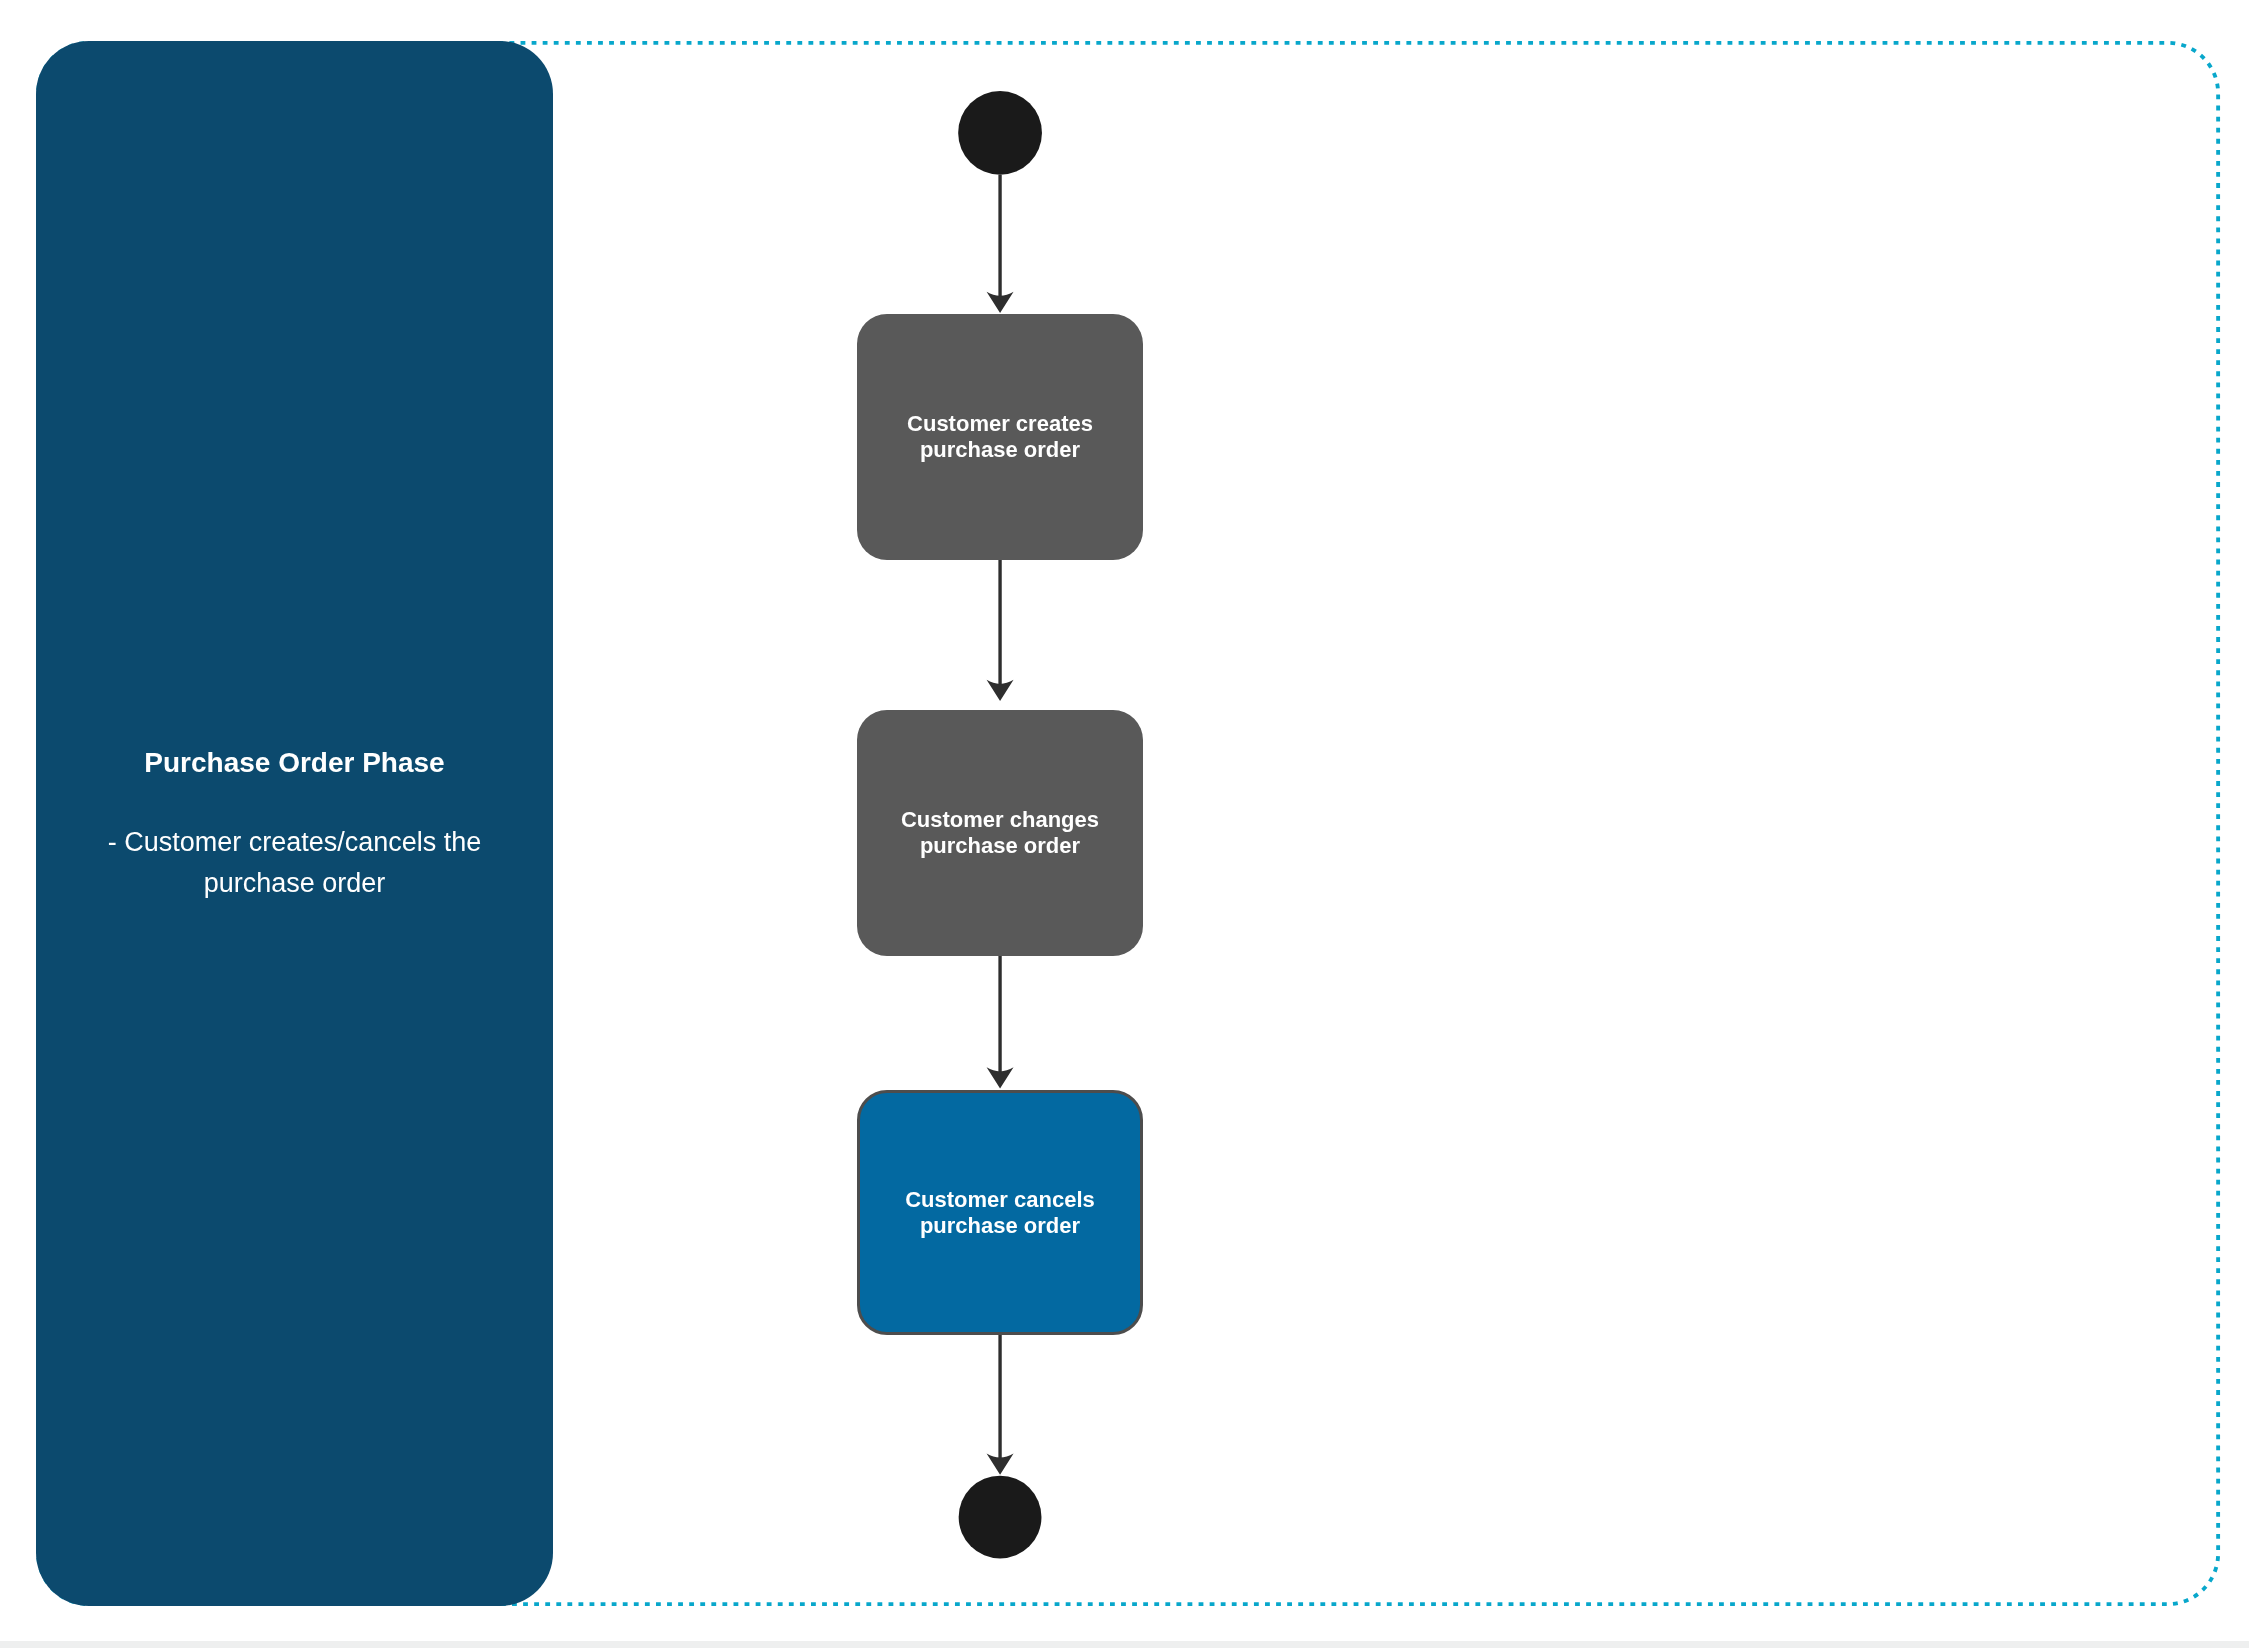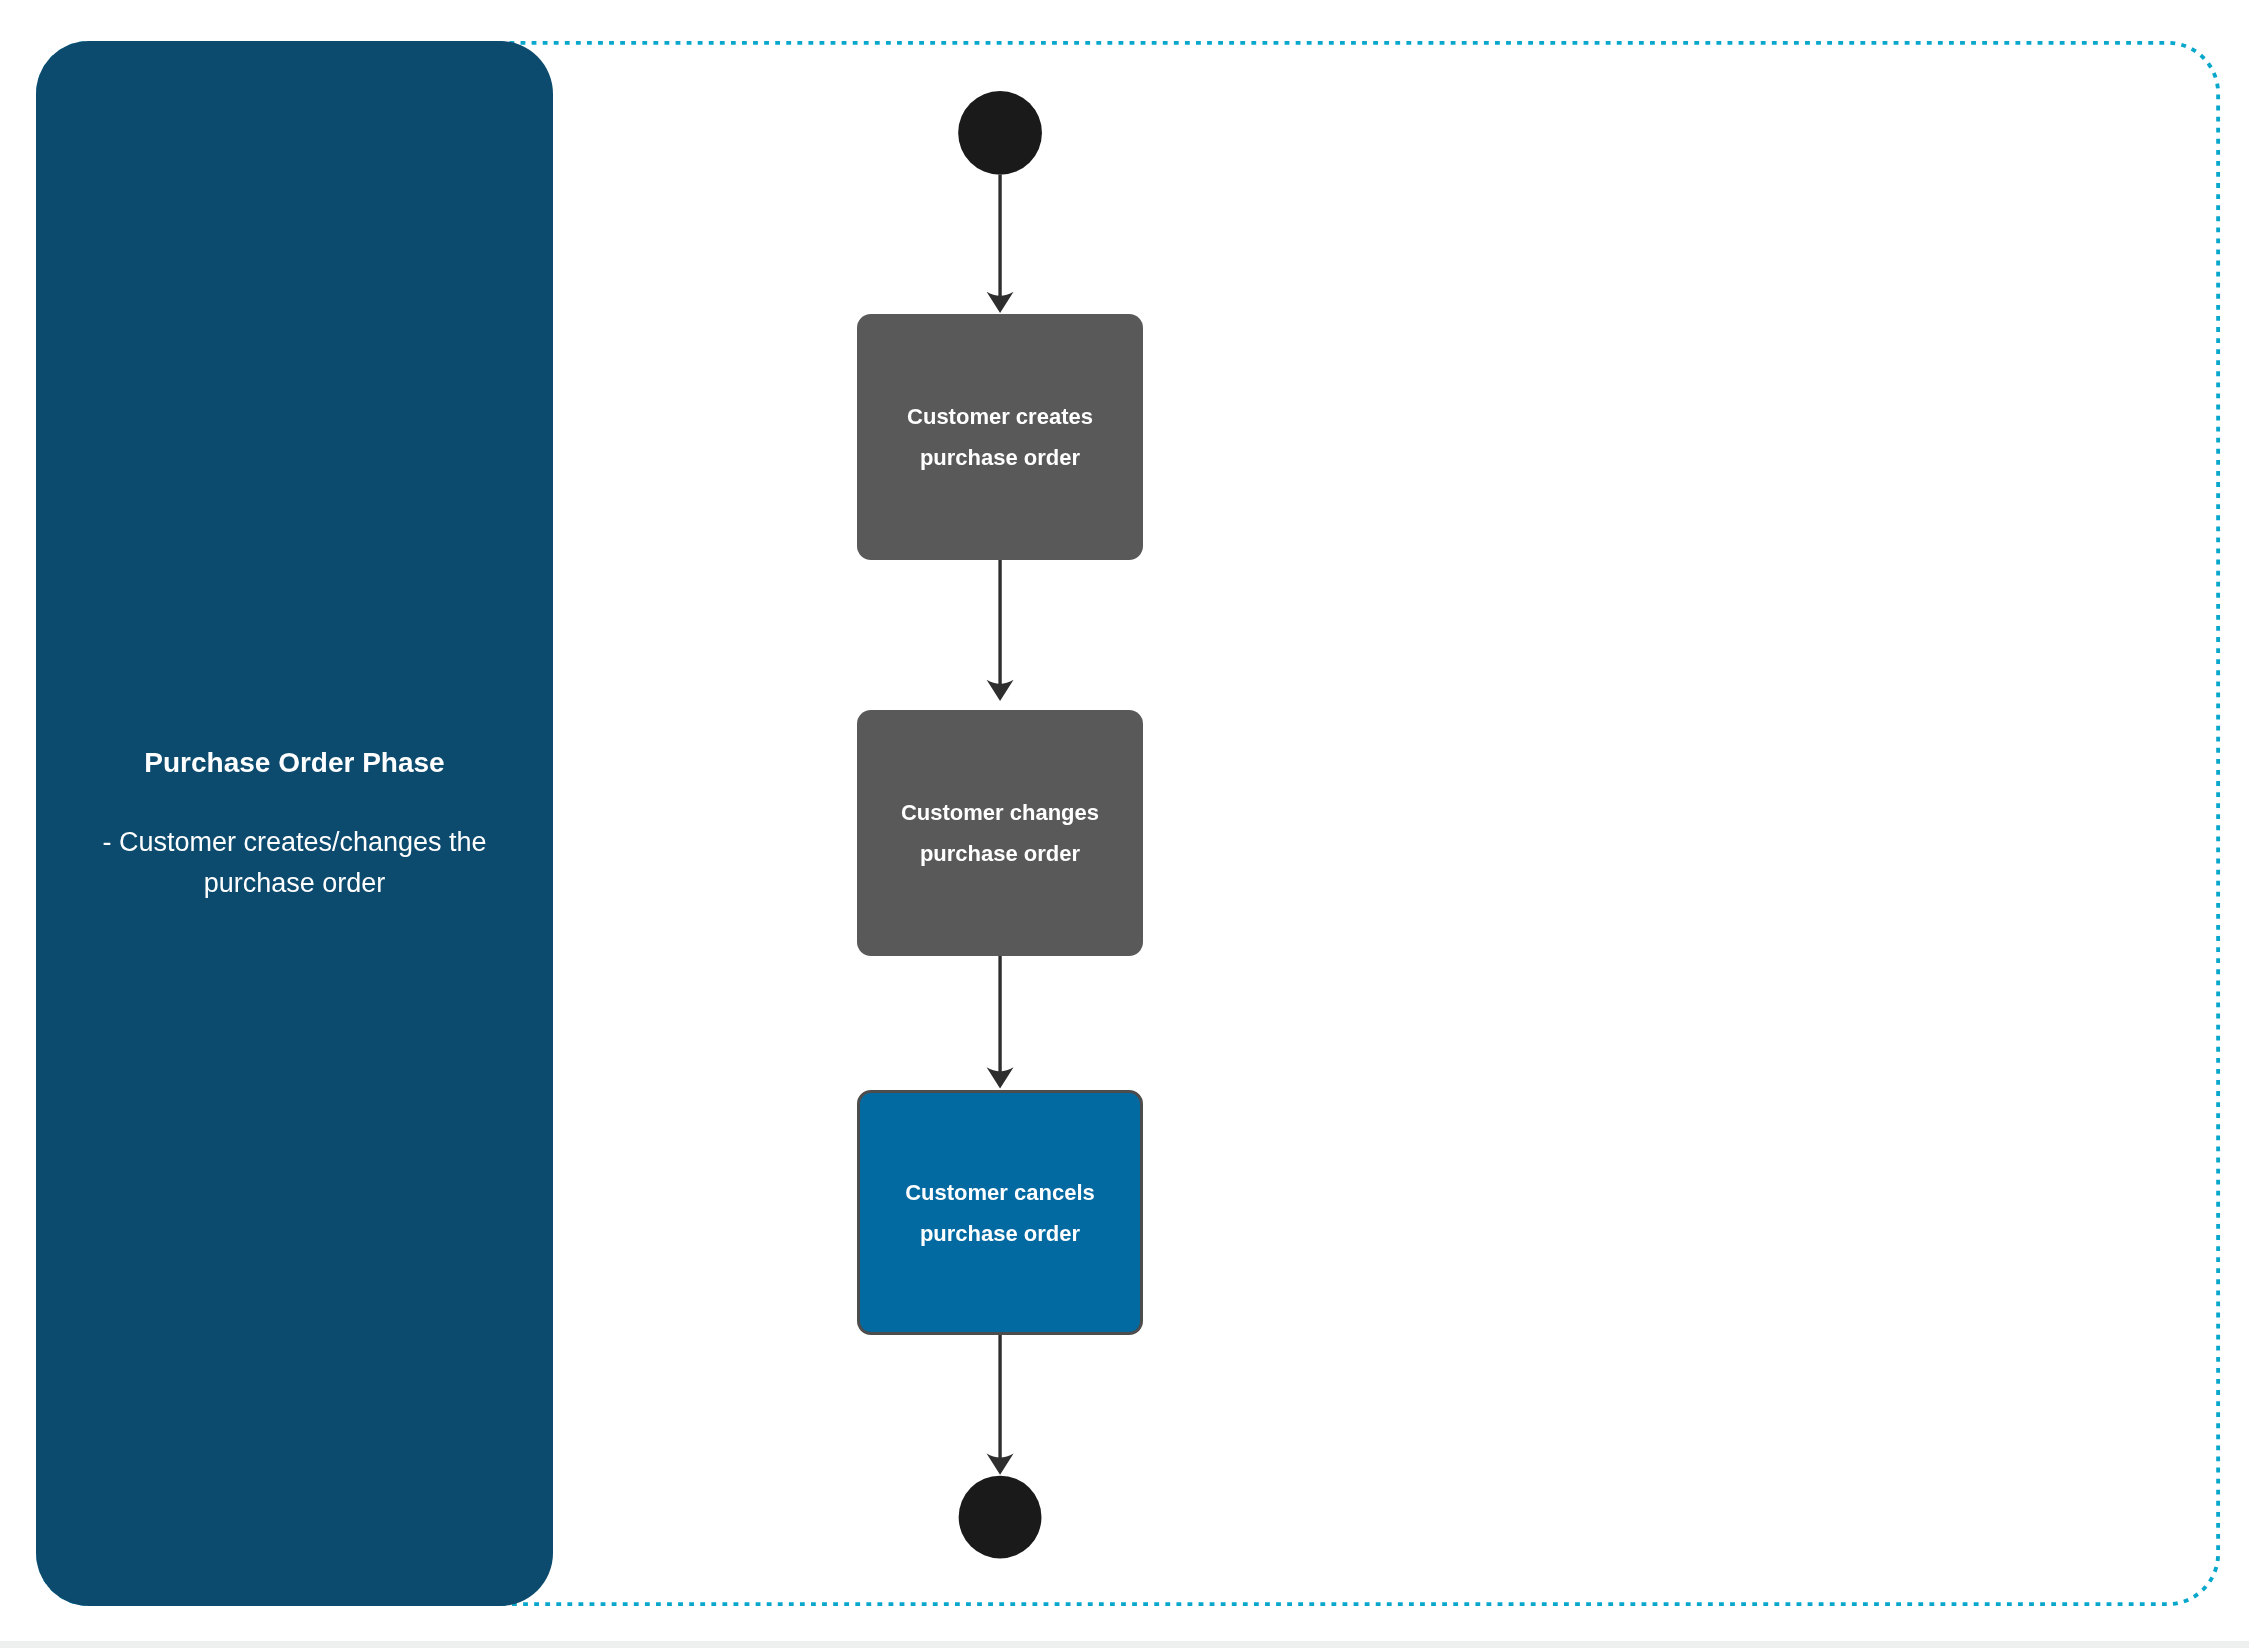--- a/index.html
+++ b/index.html
@@ -51,29 +51,29 @@
     line-height: 41px;
     width: 472px;
   }
   .layer-flow { z-index: 3; }
   .activity {
     position: absolute;
     z-index: 4;
     left: 857px;
     width: 286px;
     height: 246px;
-    border-radius: 14px;
+    border-radius: 30px;
     display: flex;
     align-items: center;
     justify-content: center;
     text-align: center;
     color: #ffffff;
     font-size: 22px;
     font-weight: bold;
-    line-height: 41px;
+    line-height: 26px;
     box-sizing: border-box;
     padding: 0 13.5px;
   }
   .activity-dark { background: #595959; }
   .activity-1 { top: 314px; }
   .activity-2 { top: 710px; }
   .activity-3 {
     top: 1090px;
     height: 245px;
     background: #0369a1;
@@ -93,21 +93,21 @@
 <body>
 
 <div class="canvas">
 
   <svg class="svg-layer layer-border" viewBox="0 0 4673 3423">
     <rect x="79" y="89" width="4528" height="3243" rx="105" ry="105" fill="none" stroke="#08A7CB" stroke-width="8" stroke-dasharray="10 13"></rect>
   </svg>
 
   <div class="swimlane-panel">
     <div class="swimlane-title">Purchase Order Phase</div>
-    <div class="swimlane-description">- Customer creates/changes the purchase order</div>
+    <div class="swimlane-description">- Customer creates/cancels the purchase order</div>
   </div>
 
   <svg class="svg-layer layer-flow" viewBox="0 0 4673 3423">
 
     <circle cx="2077" cy="276" r="87" fill="#1A1A1A"></circle>
 
     <g>
       <line x1="2077" y1="363" x2="2077" y2="618" stroke="#2E2E2E" stroke-width="7"></line>
       <path d="M 2049 606 L 2077 650 L 2105 606 Q 2077 623 2049 606 Z" fill="#2E2E2E"></path>
     </g>

